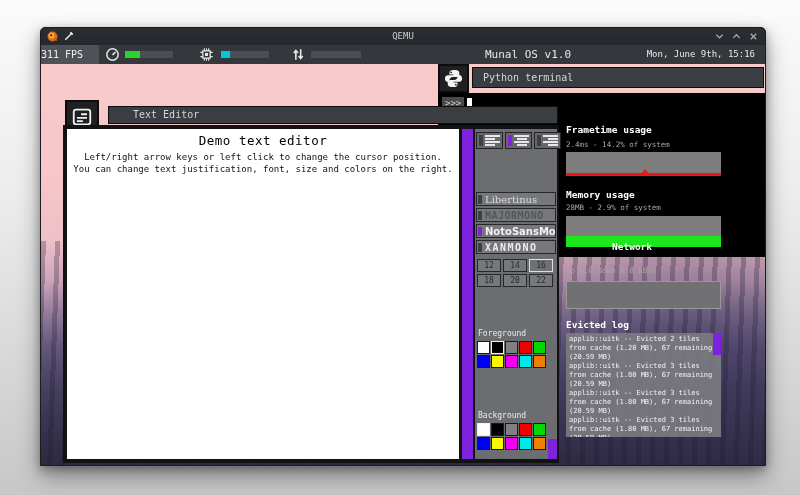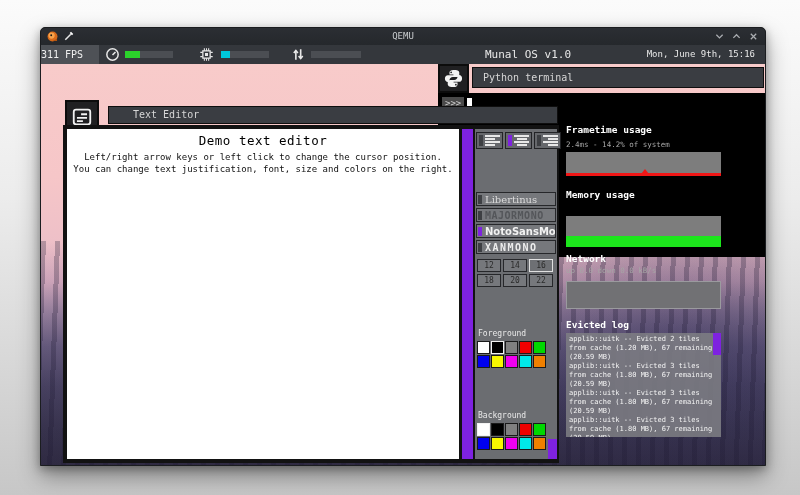--- a/index.html
+++ b/index.html
@@ -116,21 +116,21 @@
   .mon-sub { position: absolute; left: 525px; width: 180px; font-size: 7.5px; color: #a6a6a6; z-index: 2; }
   .mon-box { position: absolute; left: 525px; width: 155px; background: #7d7d7d; z-index: 2; overflow: hidden; }
   .ft-title { top: 60px; } .ft-sub { top: 76px; }
   .ft-box { top: 88px; height: 24px; }
   .ft-red { position: absolute; left: 0; right: 0; bottom: 0; height: 3px; }
   .ft-spike { position: absolute; left: 75px; bottom: 2px; width: 8px; height: 5px;
               clip-path: polygon(0 100%, 50% 0, 100% 100%); }
   .mem-title { top: 125px; } .mem-sub { top: 139px; }
   .mem-box { top: 152px; height: 31px; }
   .mem-green { position: absolute; left: 0; right: 0; bottom: 0; height: 11px; }
-  .net-title { top: 189px; } .net-sub { top: 202px; }
+  .net-title { top: 177px; margin-left: 46px; } .net-sub { top: 202px; }
   .net-box { top: 217px; height: 28px; background: #717174; border: 1px solid #9a9a9e; }
   .con-title { top: 255px; }
   .con-box { top: 269px; height: 104px; background: rgba(125,125,131,.88);
              padding: 2px 1px 2px 3px; }
   .con-line { font-size: 7px; line-height: 9px; color: #f4f4f4; word-break: break-word; }
   .con-scroll { position: absolute; right: 0; top: 0; width: 8px; height: 22px; }
 </style>
 </head>
 <body>
 
@@ -224,20 +224,21 @@
       </div>
 
       <div class="mon-title ft-title">Frametime usage</div>
       <div class="mon-sub ft-sub">2.4ms - 14.2% of system</div>
       <div class="mon-box ft-box">
         <span class="ft-red" style="background: rgb(240, 22, 22);"></span>
         <span class="ft-spike" style="background: rgb(240, 22, 22);"></span>
       </div>
 
       <div class="mon-title mem-title">Memory usage</div>
+      <div class="mon-sub mem-sub">28MB - 2.9% of system</div>
       <div class="mon-box mem-box">
         <span class="mem-green" style="background: rgb(28, 230, 28);"></span>
       </div>
 
       <div class="mon-title net-title">Network</div>
       <div class="mon-sub net-sub">up 0.0 down 0.0 kB/s</div>
       <div class="mon-box net-box"></div>
 
       <div class="mon-title con-title">Evicted log</div>
       <div class="mon-box con-box">

